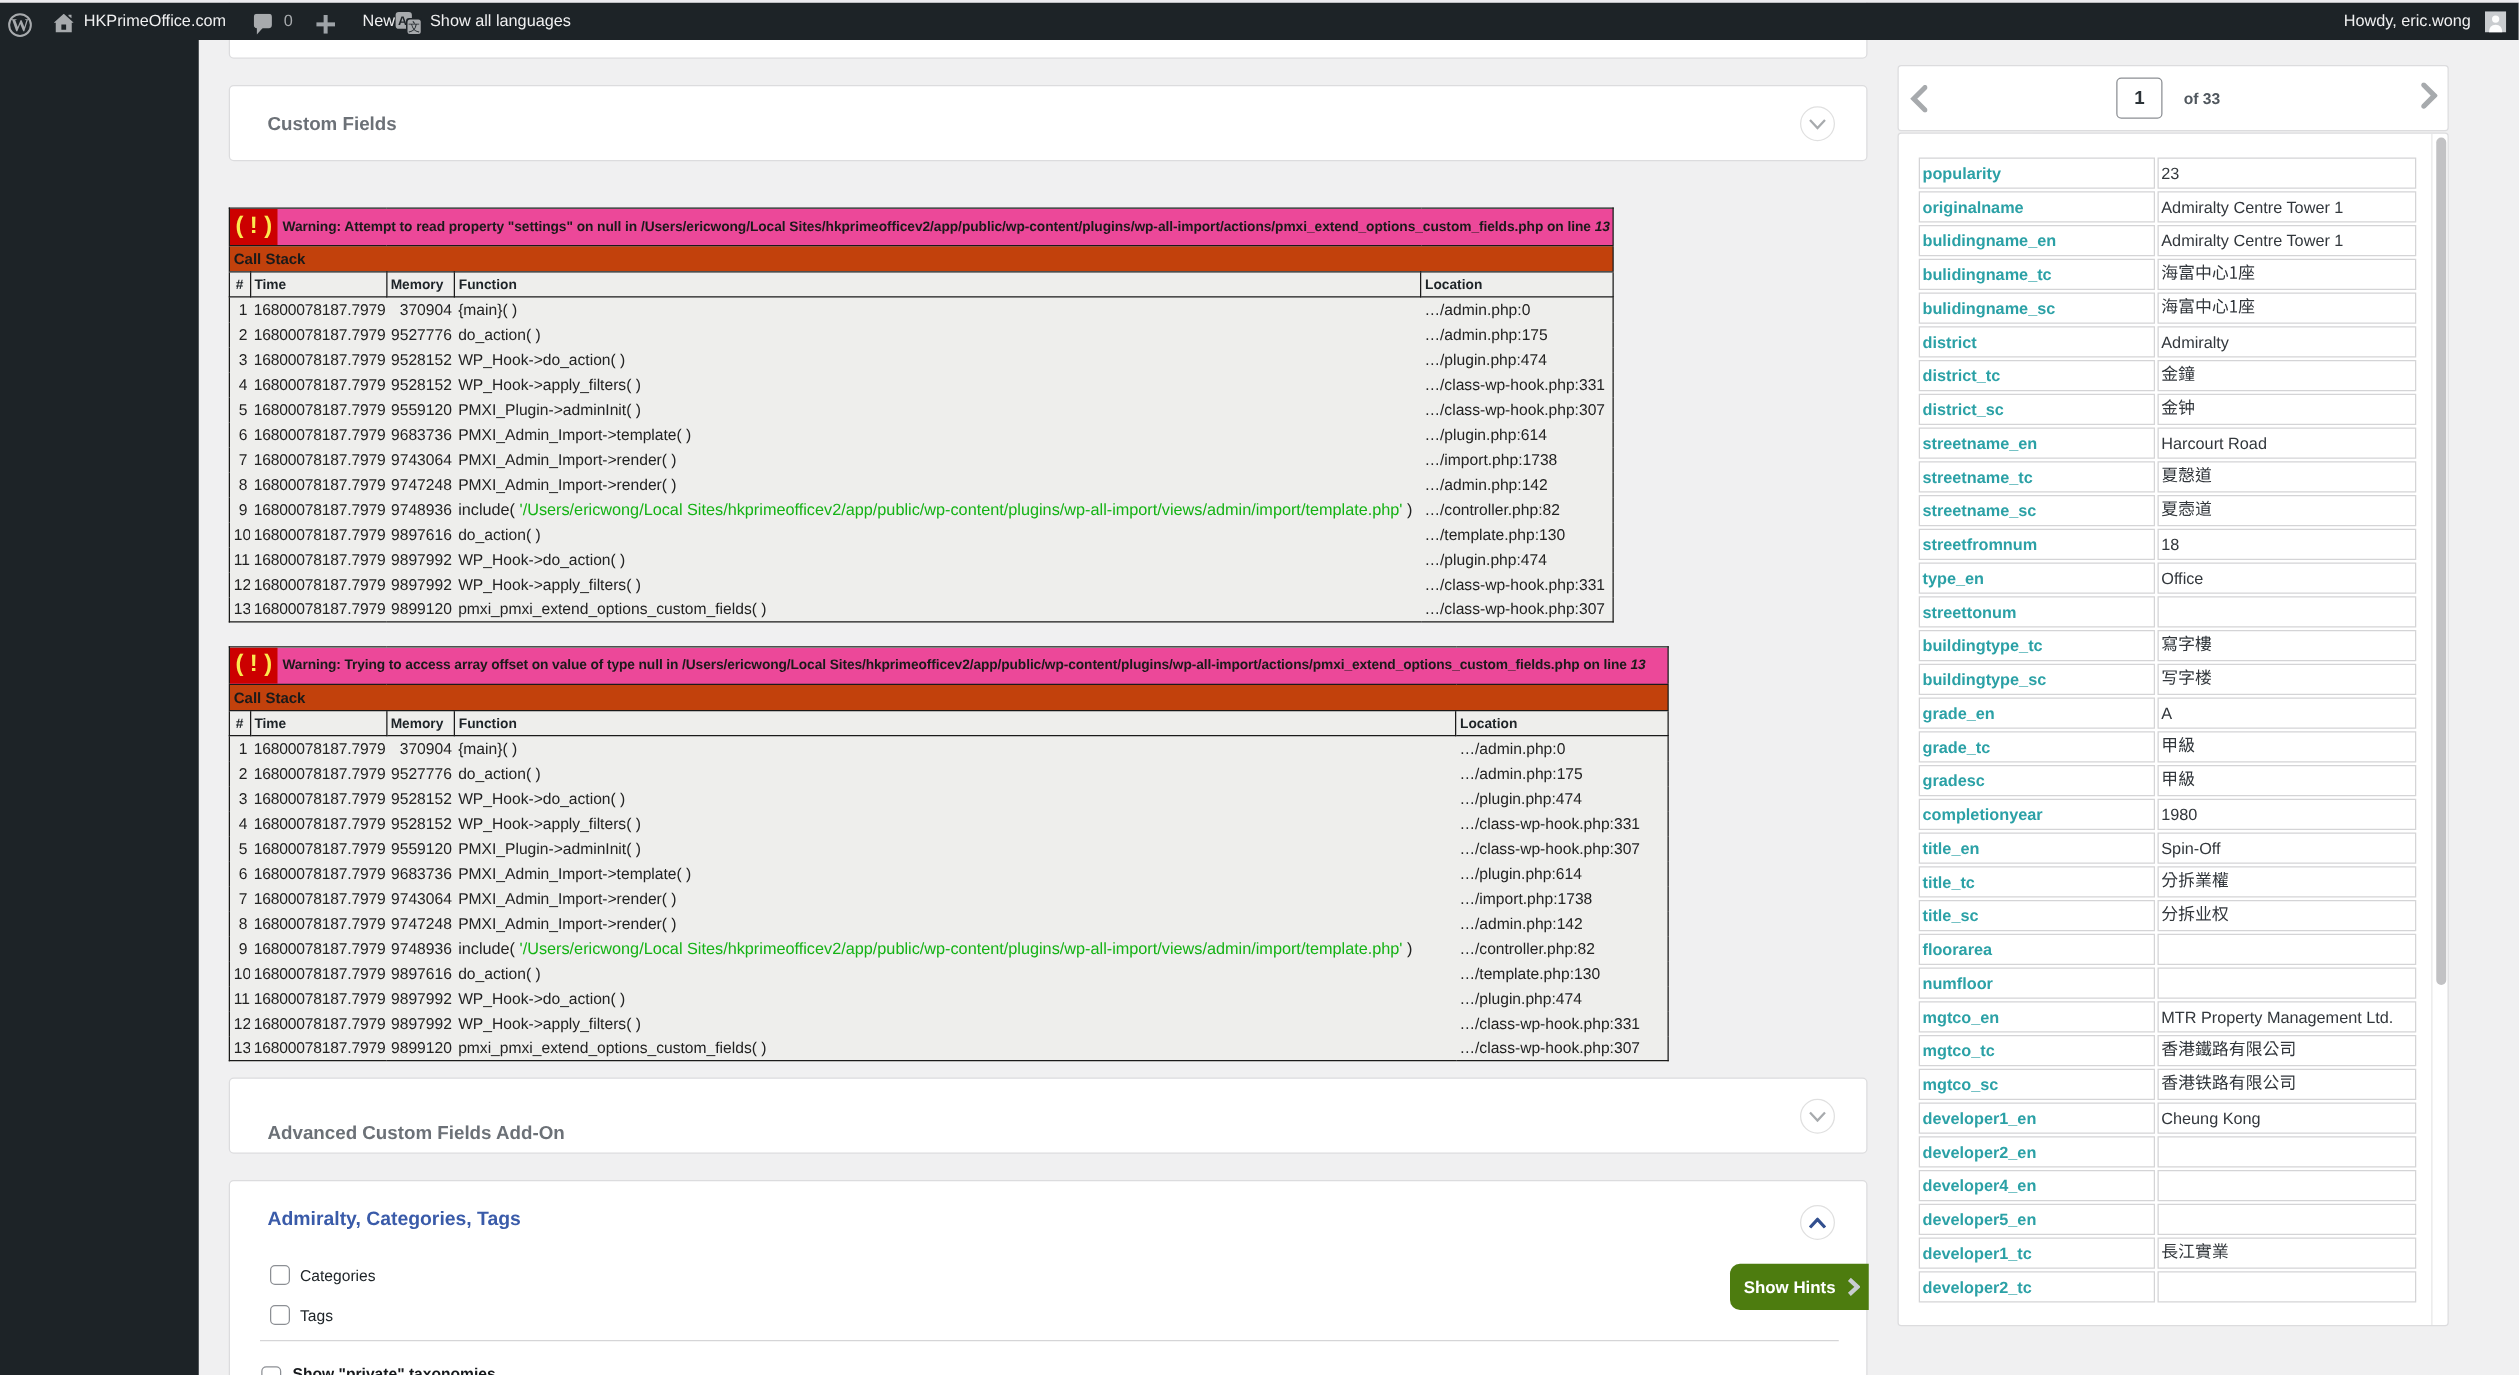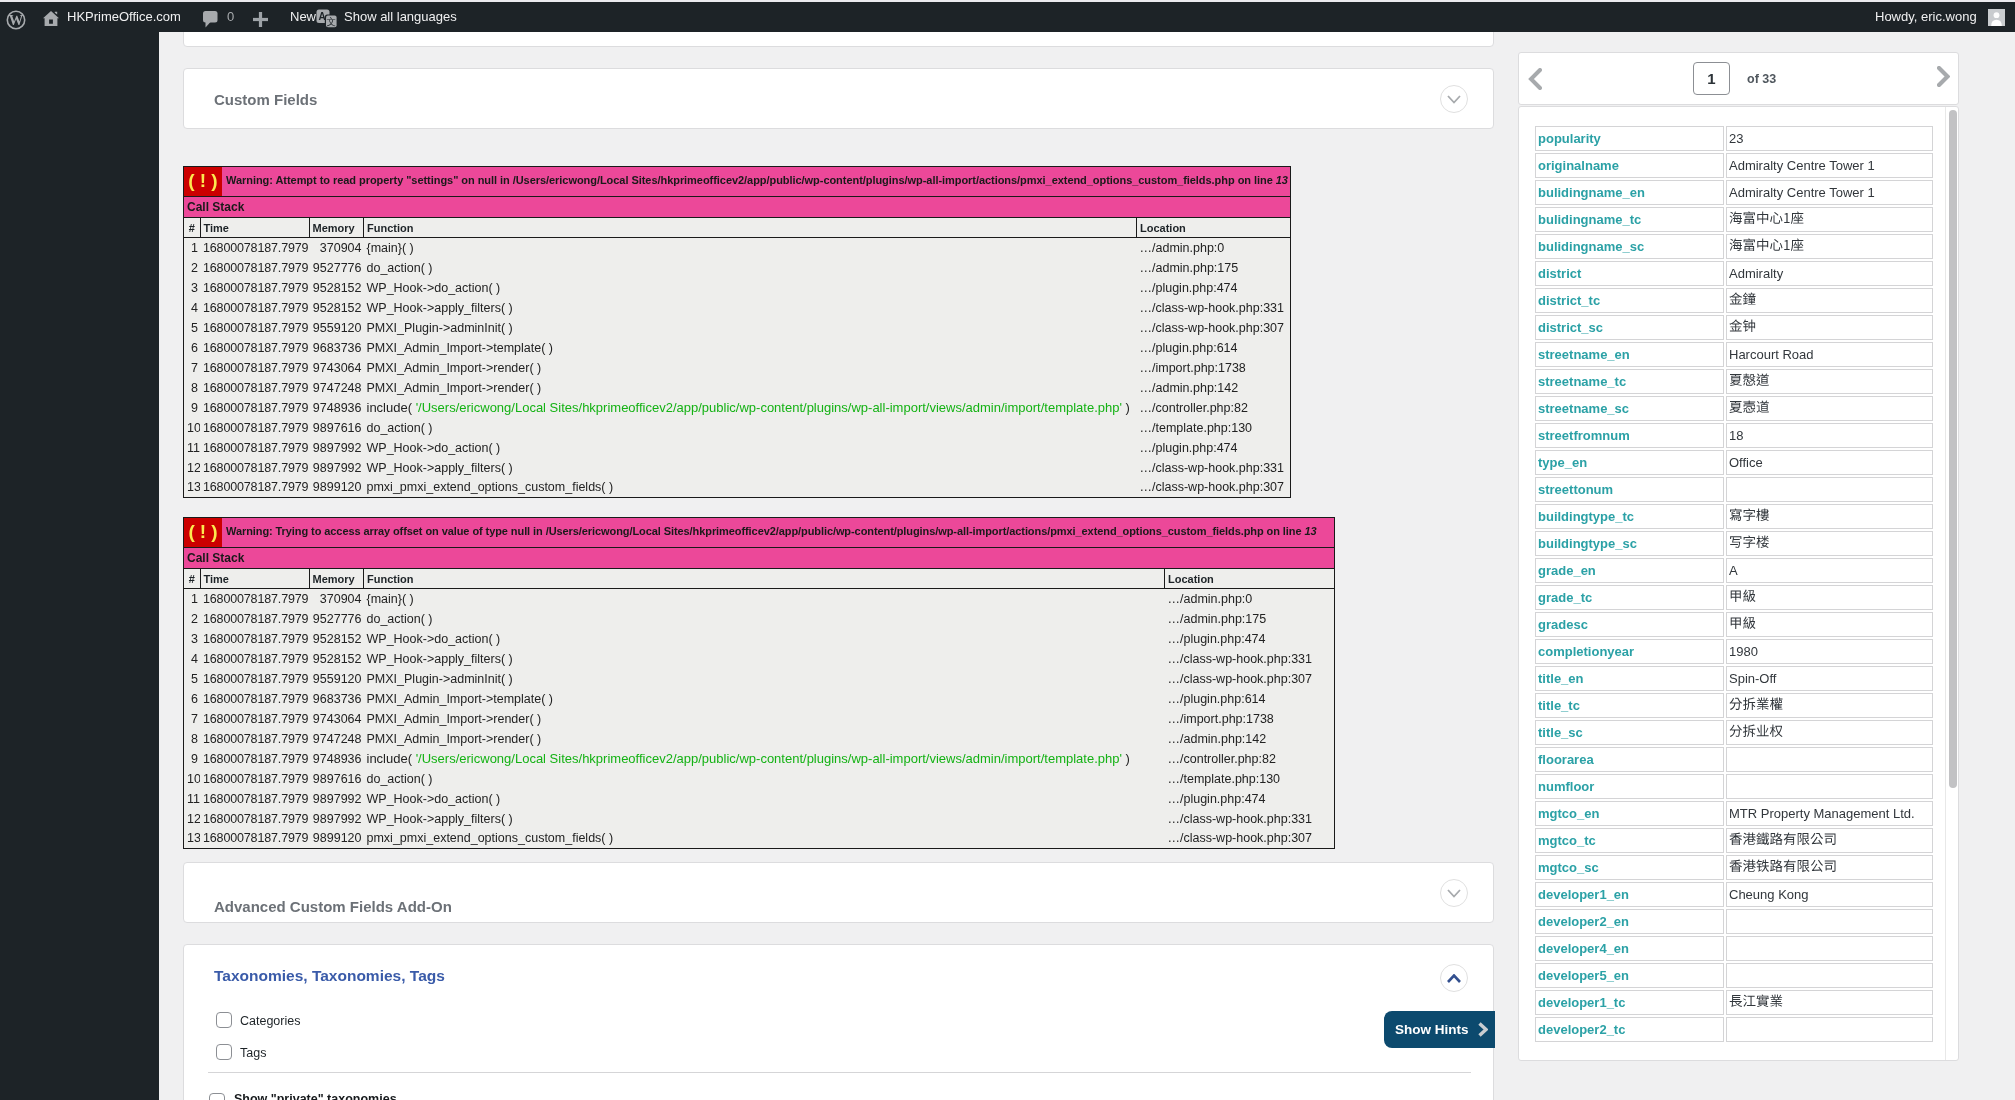--- a/index.html
+++ b/index.html
@@ -10,21 +10,21 @@
 #menu{left:0;top:32px;width:159px;height:1068px;background:#1d2327;z-index:49}
 .panel{position:absolute;background:#fff;border:1px solid #dcdcde;border-radius:4px}
 .ptitle{position:absolute;left:30px;font-weight:bold;font-size:15px;color:#6c7177}
 .chev{position:absolute;width:28px;height:28px;border:1px solid #e0e0e0;border-radius:50%}
 .chev svg{position:absolute;left:6px;top:9px}
 
 .xt{position:absolute;border-collapse:collapse;background:#eeeeec;border:1px solid #1a1a1a;table-layout:fixed}
 .xt td,.xt th{overflow:hidden;white-space:nowrap;vertical-align:middle}
 .xw{background:#ec4899;height:29px;text-align:left;font-size:11px;font-weight:bold;color:#1a1a1a;letter-spacing:-0.05px;border-bottom:1px solid #1a1a1a}
 .xbang{display:inline-block;background:#cc0000;color:#fce94f;font-size:19px;font-weight:bold;width:38px;height:29px;line-height:27px;text-align:center;vertical-align:middle;margin-right:4px}
-.xcs{background:#ec4899;font-size:12px;font-weight:bold;color:#1a1a1a;height:21px;padding-left:3px;text-align:left;border-bottom:1px solid #1a1a1a}
+.xcs{background:#c2410c;font-size:12px;font-weight:bold;color:#1a1a1a;height:21px;padding-left:3px;text-align:left;border-bottom:1px solid #1a1a1a}
 .xh th{background:#eeeeec;font-size:11px;font-weight:bold;color:#1d2327;height:20px;border:1px solid #1a1a1a;border-top:none;text-align:left;padding-left:3px}
 .xt td{font-size:12.5px;color:#222;height:20px;padding-left:3px}
 td.xr{text-align:right;padding-right:2px}
 td.xtm{letter-spacing:-0.15px}
 td.xloc{font-size:12.5px}
 .xgreen{color:#14b214}
 
 .kv{position:absolute;border-collapse:separate;border-spacing:2px;table-layout:fixed}
 .kv td{border:1px solid #d4d4d6;height:25px;padding:0 1px 1px 2px;white-space:nowrap;overflow:hidden;vertical-align:middle}
 .kv .k{font-weight:bold;font-size:13px;color:#2ba1a6}
@@ -312,31 +312,31 @@
   </table>
 <div class="panel" style="left:183px;top:862px;width:1311px;height:61px">
     <div class="ptitle" style="top:35px">Advanced Custom Fields Add-On</div>
     <div class="chev" style="left:1256px;top:16px">
       <svg width="14" height="9" viewBox="0 0 14 9">
         <path fill="none" stroke="#a7aaad" stroke-width="1.8" d="M1 1 L7 7.5 L13 1"></path>
       </svg>
     </div>
   </div>
 <div class="panel" style="left:183px;top:944px;width:1311px;height:300px;border-radius:4px 4px 0 0">
-    <div class="abs" style="left:30px;top:22px;font-weight:bold;font-size:15.5px;color:#3a5ba9">Taxonomies, Taxonomies, Tags</div>
+    <div class="abs" style="left:30px;top:22px;font-weight:bold;font-size:15.5px;color:#3a5ba9">Admiralty, Categories, Tags</div>
     <div class="chev" style="left:1256px;top:19px">
       <svg width="14" height="9" viewBox="0 0 14 9">
         <path fill="none" stroke="#33508f" stroke-width="2.6" d="M1 8 L7 1.5 L13 8"></path>
       </svg>
     </div>
     <div class="cb" style="left:32px;top:67px"></div>
     <div class="lbl" style="left:56px;top:69px">Categories</div>
     <div class="cb" style="left:32px;top:99px"></div>
     <div class="lbl" style="left:56px;top:101px">Tags</div>
-    <div class="abs" style="left:1200px;top:66px;width:111px;height:37px;background:#0c4a6e;border-radius:8px 0 0 8px;color:#fff;font-weight:bold;font-size:13.5px;line-height:37px;padding-left:11px">Show Hints<svg class="abs" style="left:94px;top:11px" width="10" height="15" viewBox="0 0 10 15">
+    <div class="abs" style="left:1200px;top:66px;width:111px;height:37px;background:#4d7c0f;border-radius:8px 0 0 8px;color:#fff;font-weight:bold;font-size:13.5px;line-height:37px;padding-left:11px">Show Hints<svg class="abs" style="left:94px;top:11px" width="10" height="15" viewBox="0 0 10 15">
         <path fill="none" stroke="#c9cdd1" stroke-width="3.4" d="M1.5 1.5 L8 7.5 L1.5 13.5"></path>
       </svg></div>
     <div class="abs" style="left:24px;top:127px;width:1263px;height:1px;background:#d5d5d7"></div>
     <div class="cb" style="left:25px;top:148px"></div>
     <div class="lbl" style="left:50px;top:147px;font-size:12.5px;font-weight:bold;color:#16191c">Show "private" taxonomies</div>
   </div>
 <div class="panel" style="left:1518px;top:52px;width:441px;height:53px;border-radius:3px">
     <svg class="abs" style="left:9px;top:15px" width="14" height="22" viewBox="0 0 14 22">
       <path fill="none" stroke="#a7aaad" stroke-width="4" stroke-linecap="round" d="M12 2 L3 11 L12 20"></path>
     </svg>

